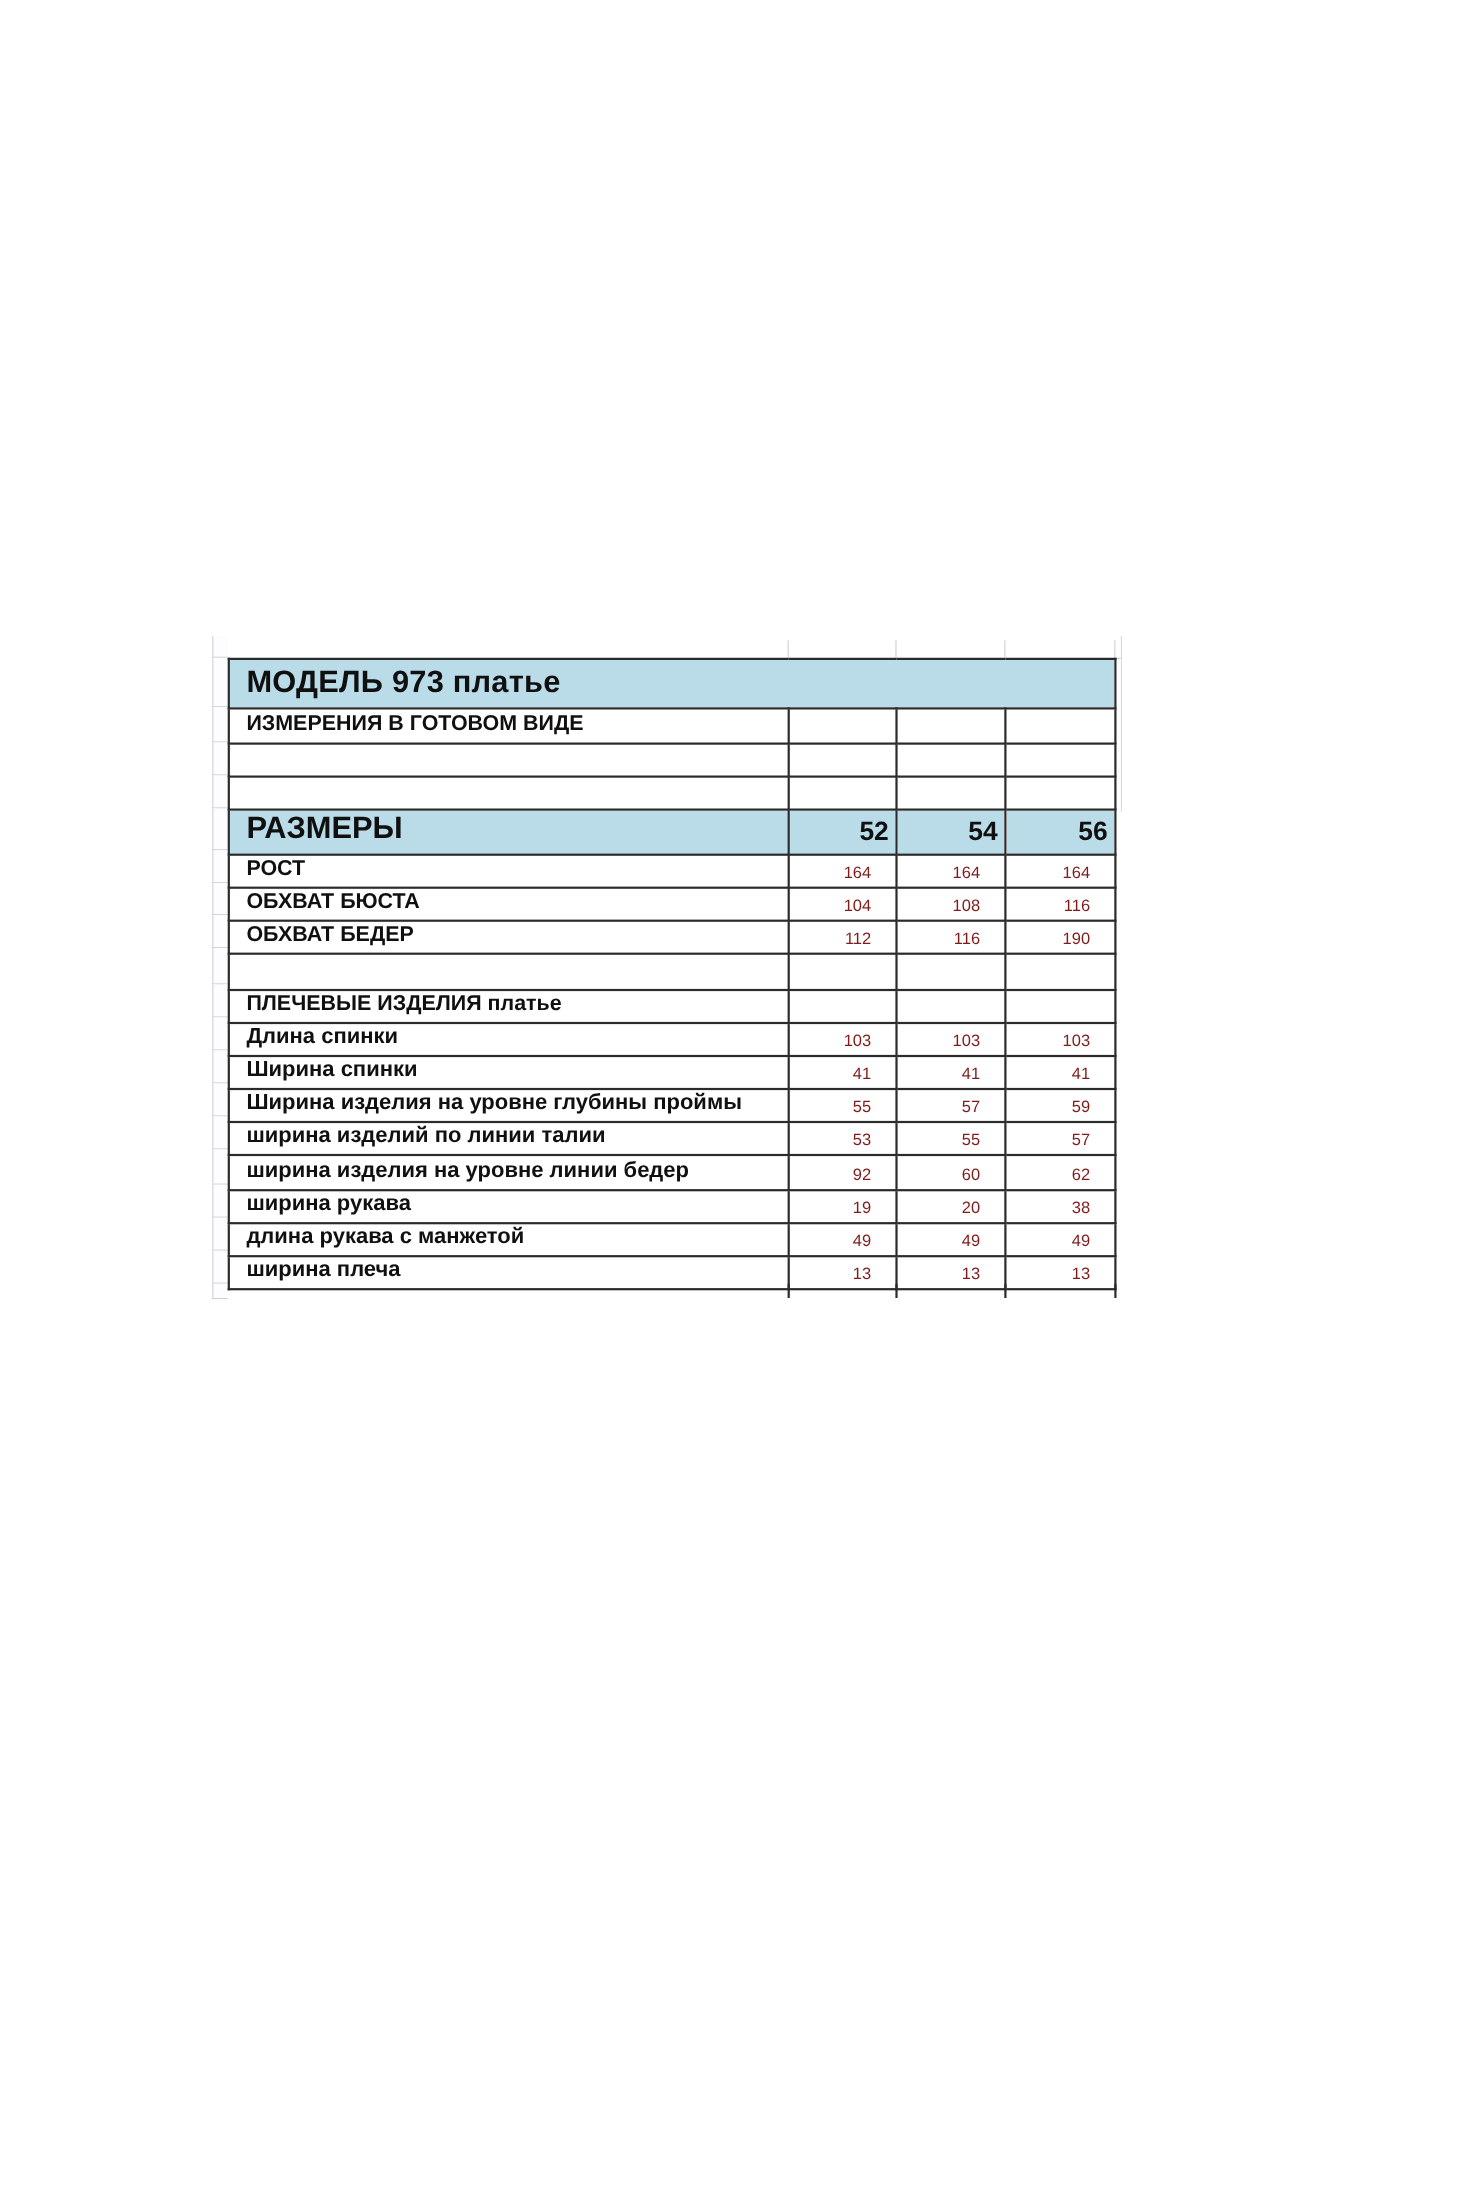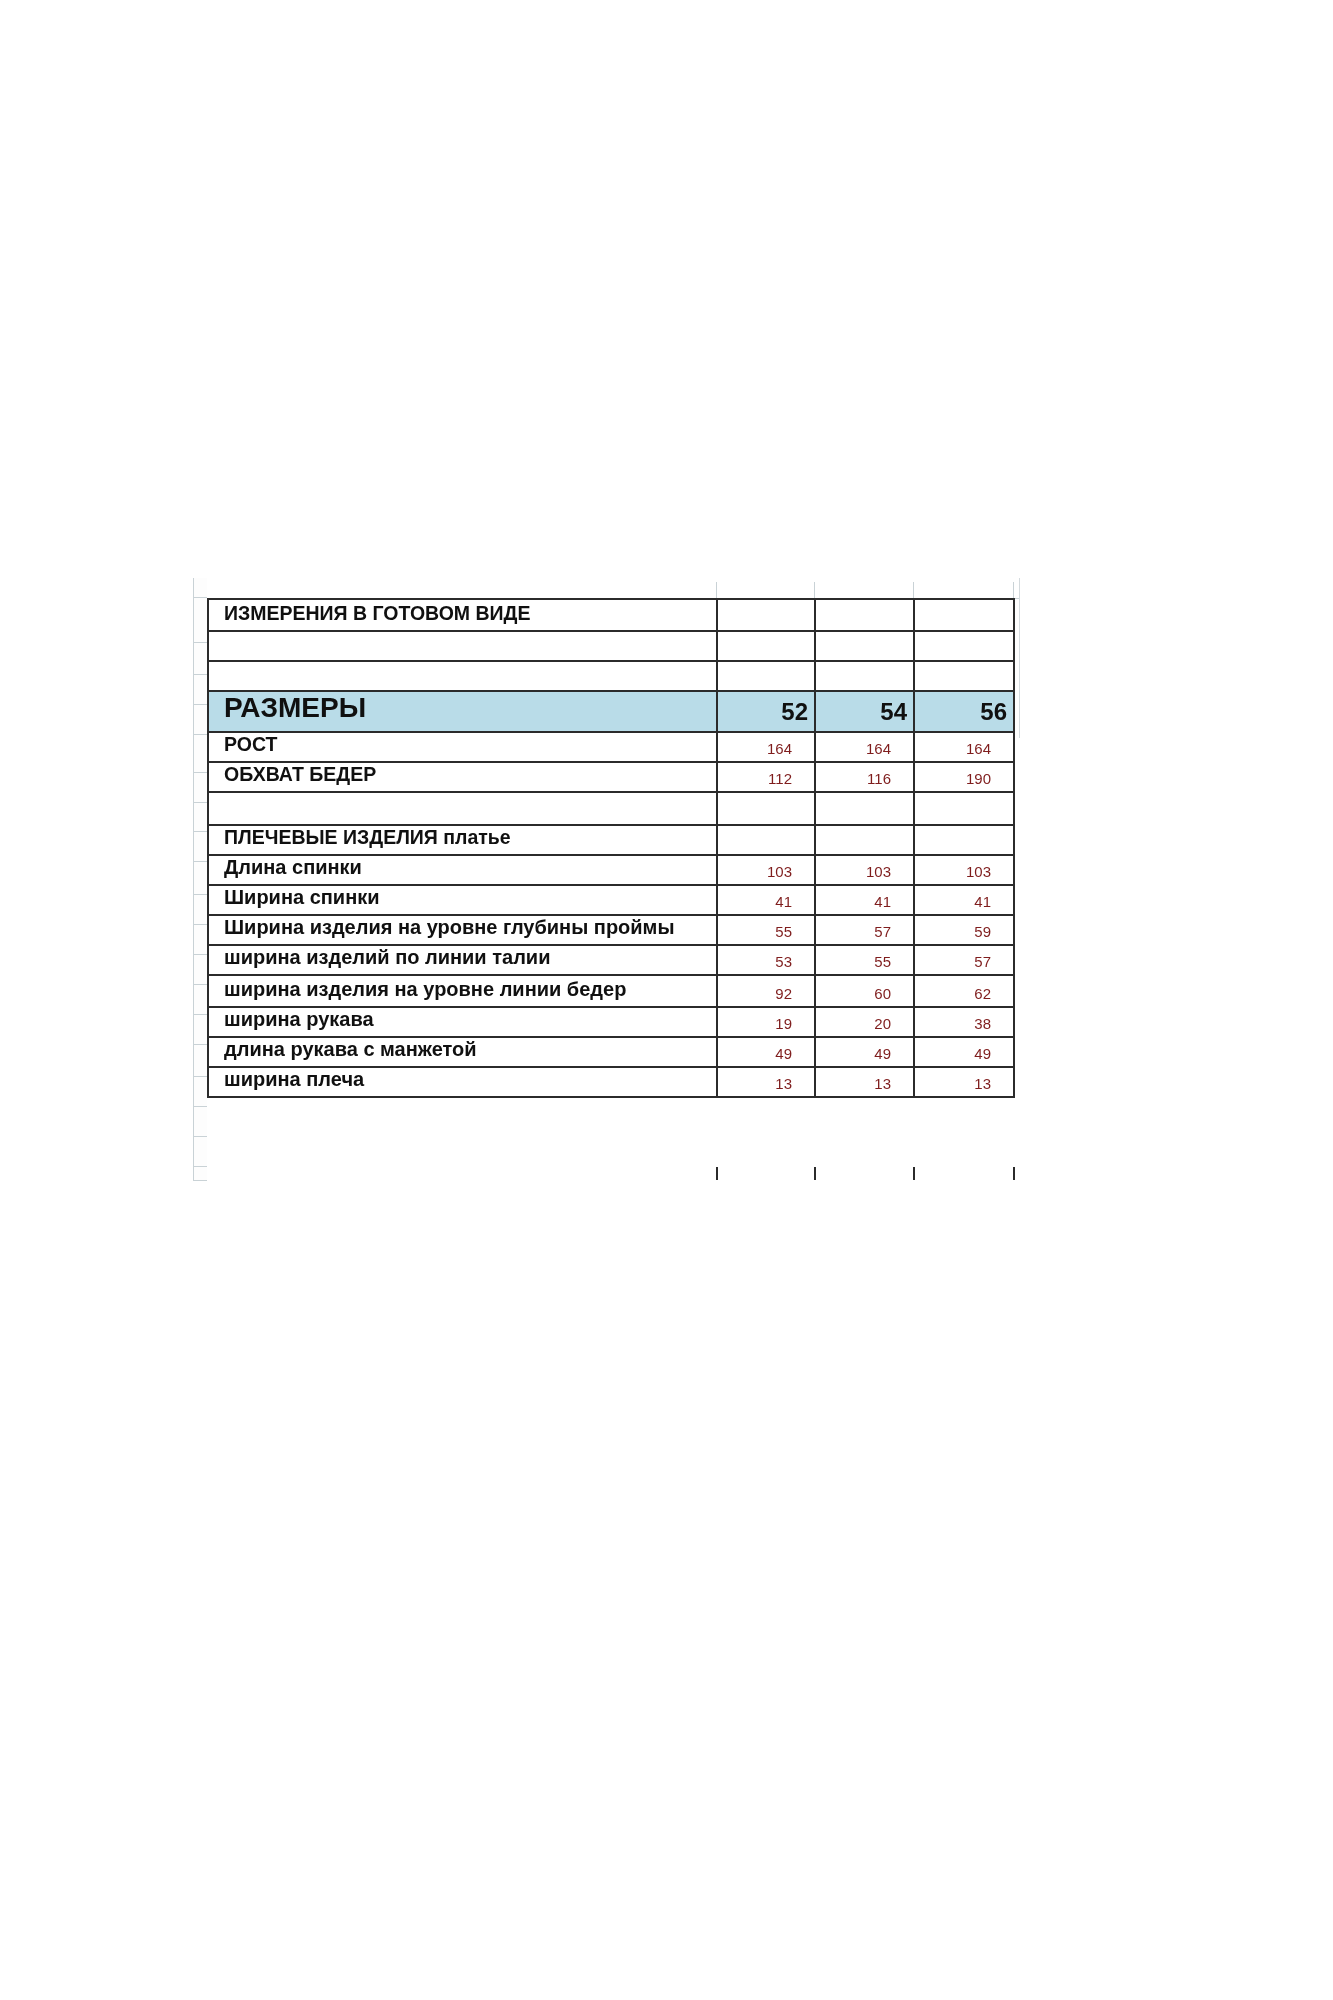--- a/index.html
+++ b/index.html
@@ -79,20 +79,23 @@
   <div class="rightgrid"></div>
 
   <table class="chart">
     <colgroup>
       <col style="width:509px">
         <col style="width:98px">
         <col style="width:99px">
         <col style="width:100px">
     </colgroup>
     <tbody>
+      <tr class="h45">
+        <td colspan="4" class="title-cell fill">МОДЕЛЬ 973 платье</td>
+      </tr>
       <tr class="h32">
         <td class="lbl">ИЗМЕРЕНИЯ В ГОТОВОМ ВИДЕ</td>
         <td class="num"></td>
         <td class="num"></td>
         <td class="num"></td>
       </tr>
       <tr class="h30">
         <td class="lbl"></td>
         <td class="num"></td>
         <td class="num"></td>
@@ -110,20 +113,26 @@
         <td class="size-num fill">54</td>
         <td class="size-num fill">56</td>
       </tr>
 
       <tr class="h30">
         <td class="lbl">РОСТ</td>
         <td class="num">164</td>
         <td class="num">164</td>
         <td class="num">164</td>
       </tr>
+      <tr class="h29">
+        <td class="lbl">ОБХВАТ БЮСТА</td>
+        <td class="num">104</td>
+        <td class="num">108</td>
+        <td class="num">116</td>
+      </tr>
       <tr class="h30">
         <td class="lbl">ОБХВАТ БЕДЕР</td>
         <td class="num">112</td>
         <td class="num">116</td>
         <td class="num">190</td>
       </tr>
 
       <tr class="h33">
         <td class="lbl"></td>
         <td class="num"></td>

